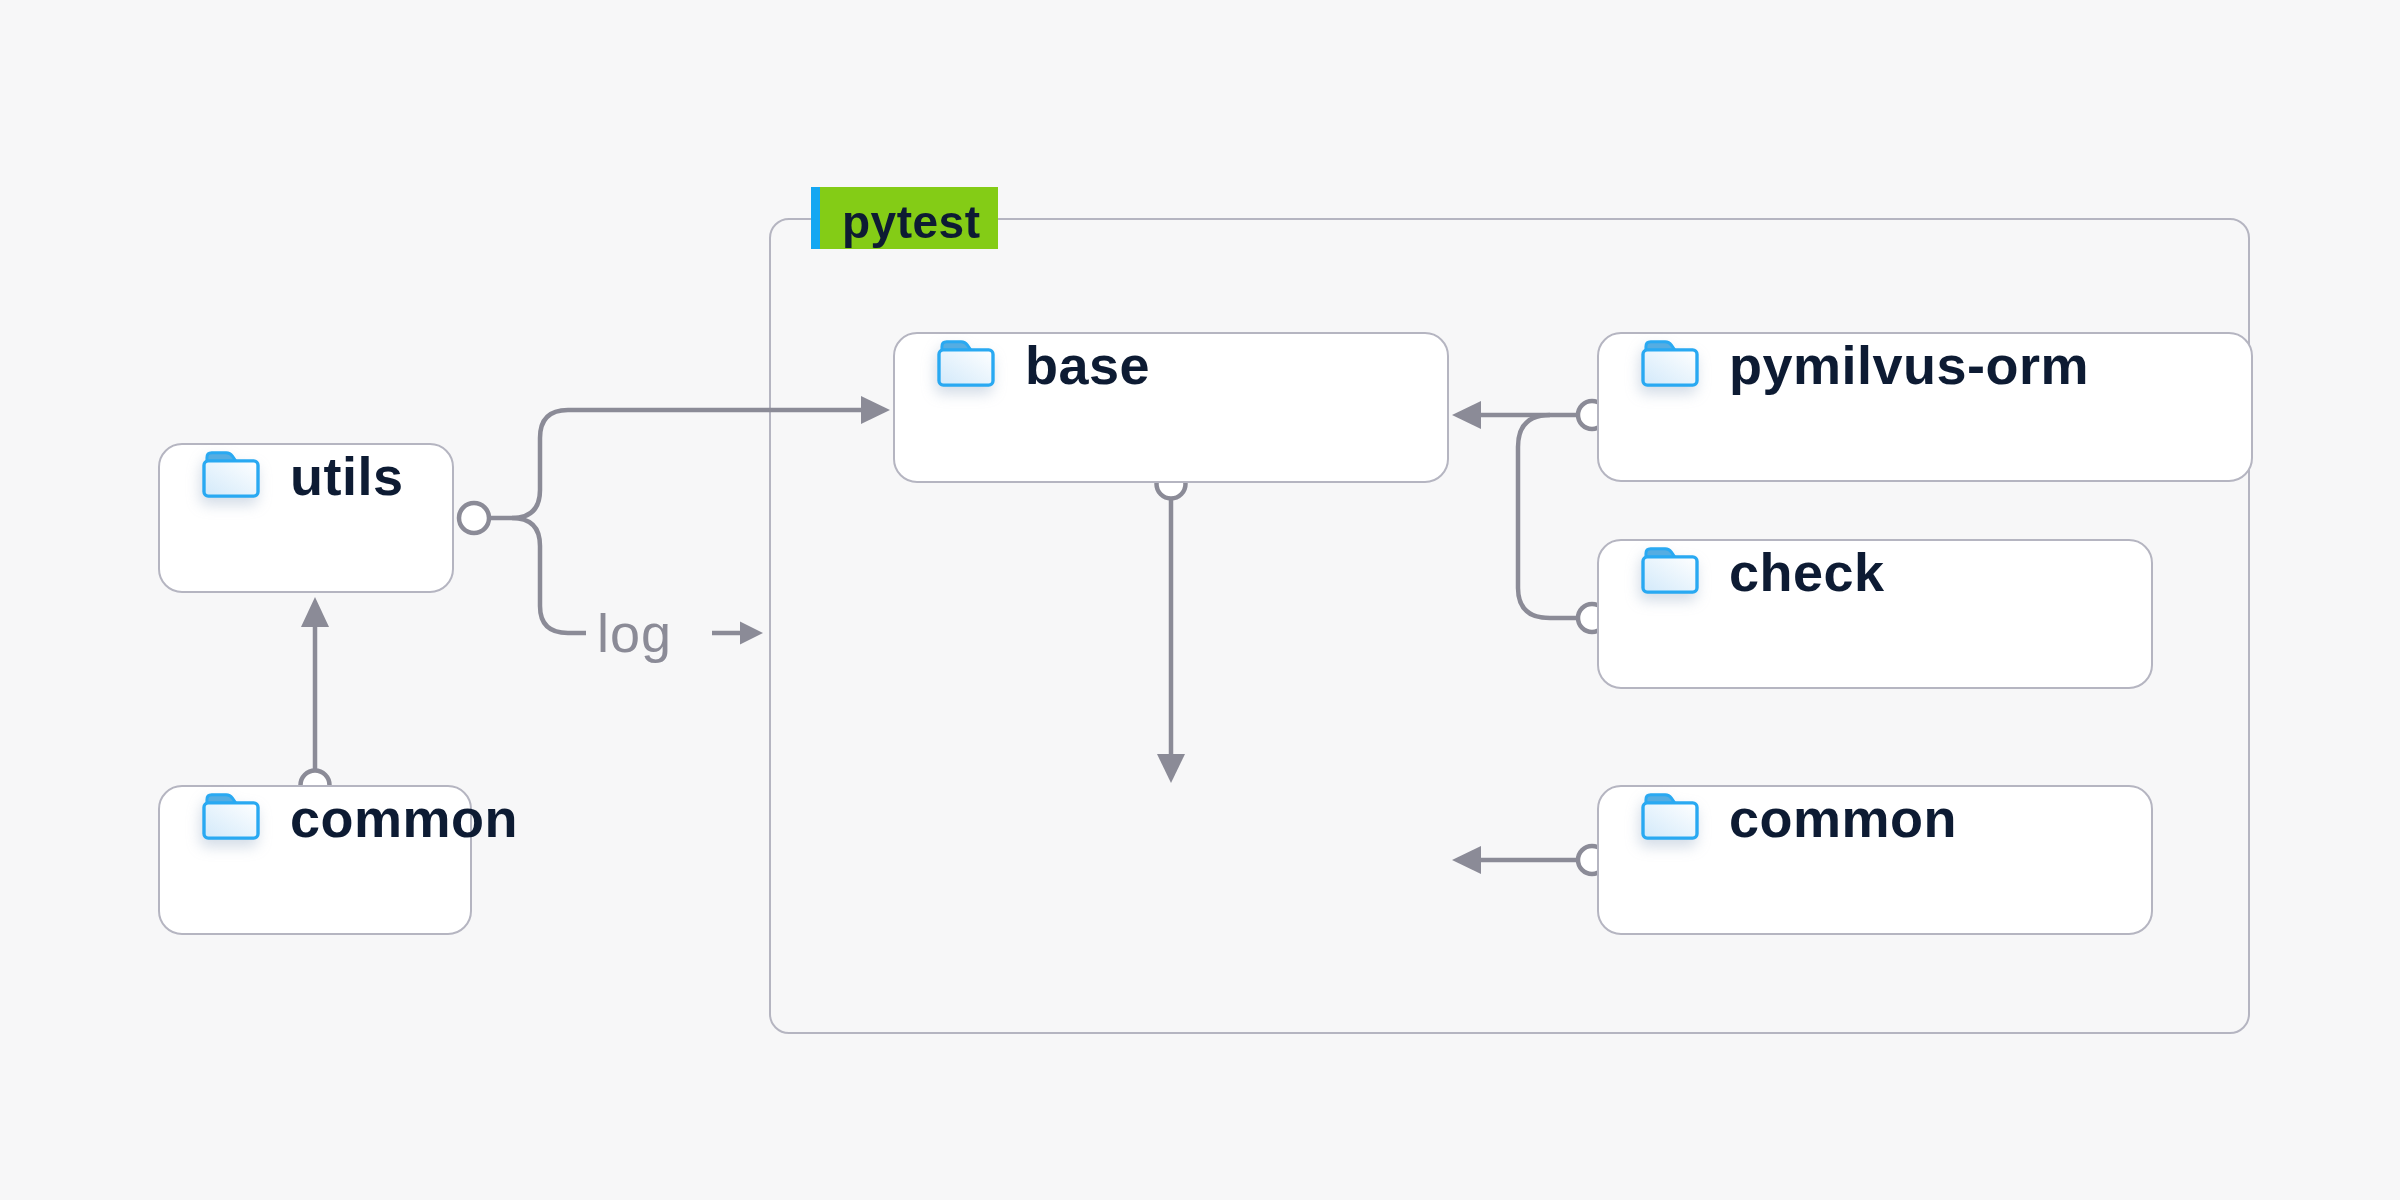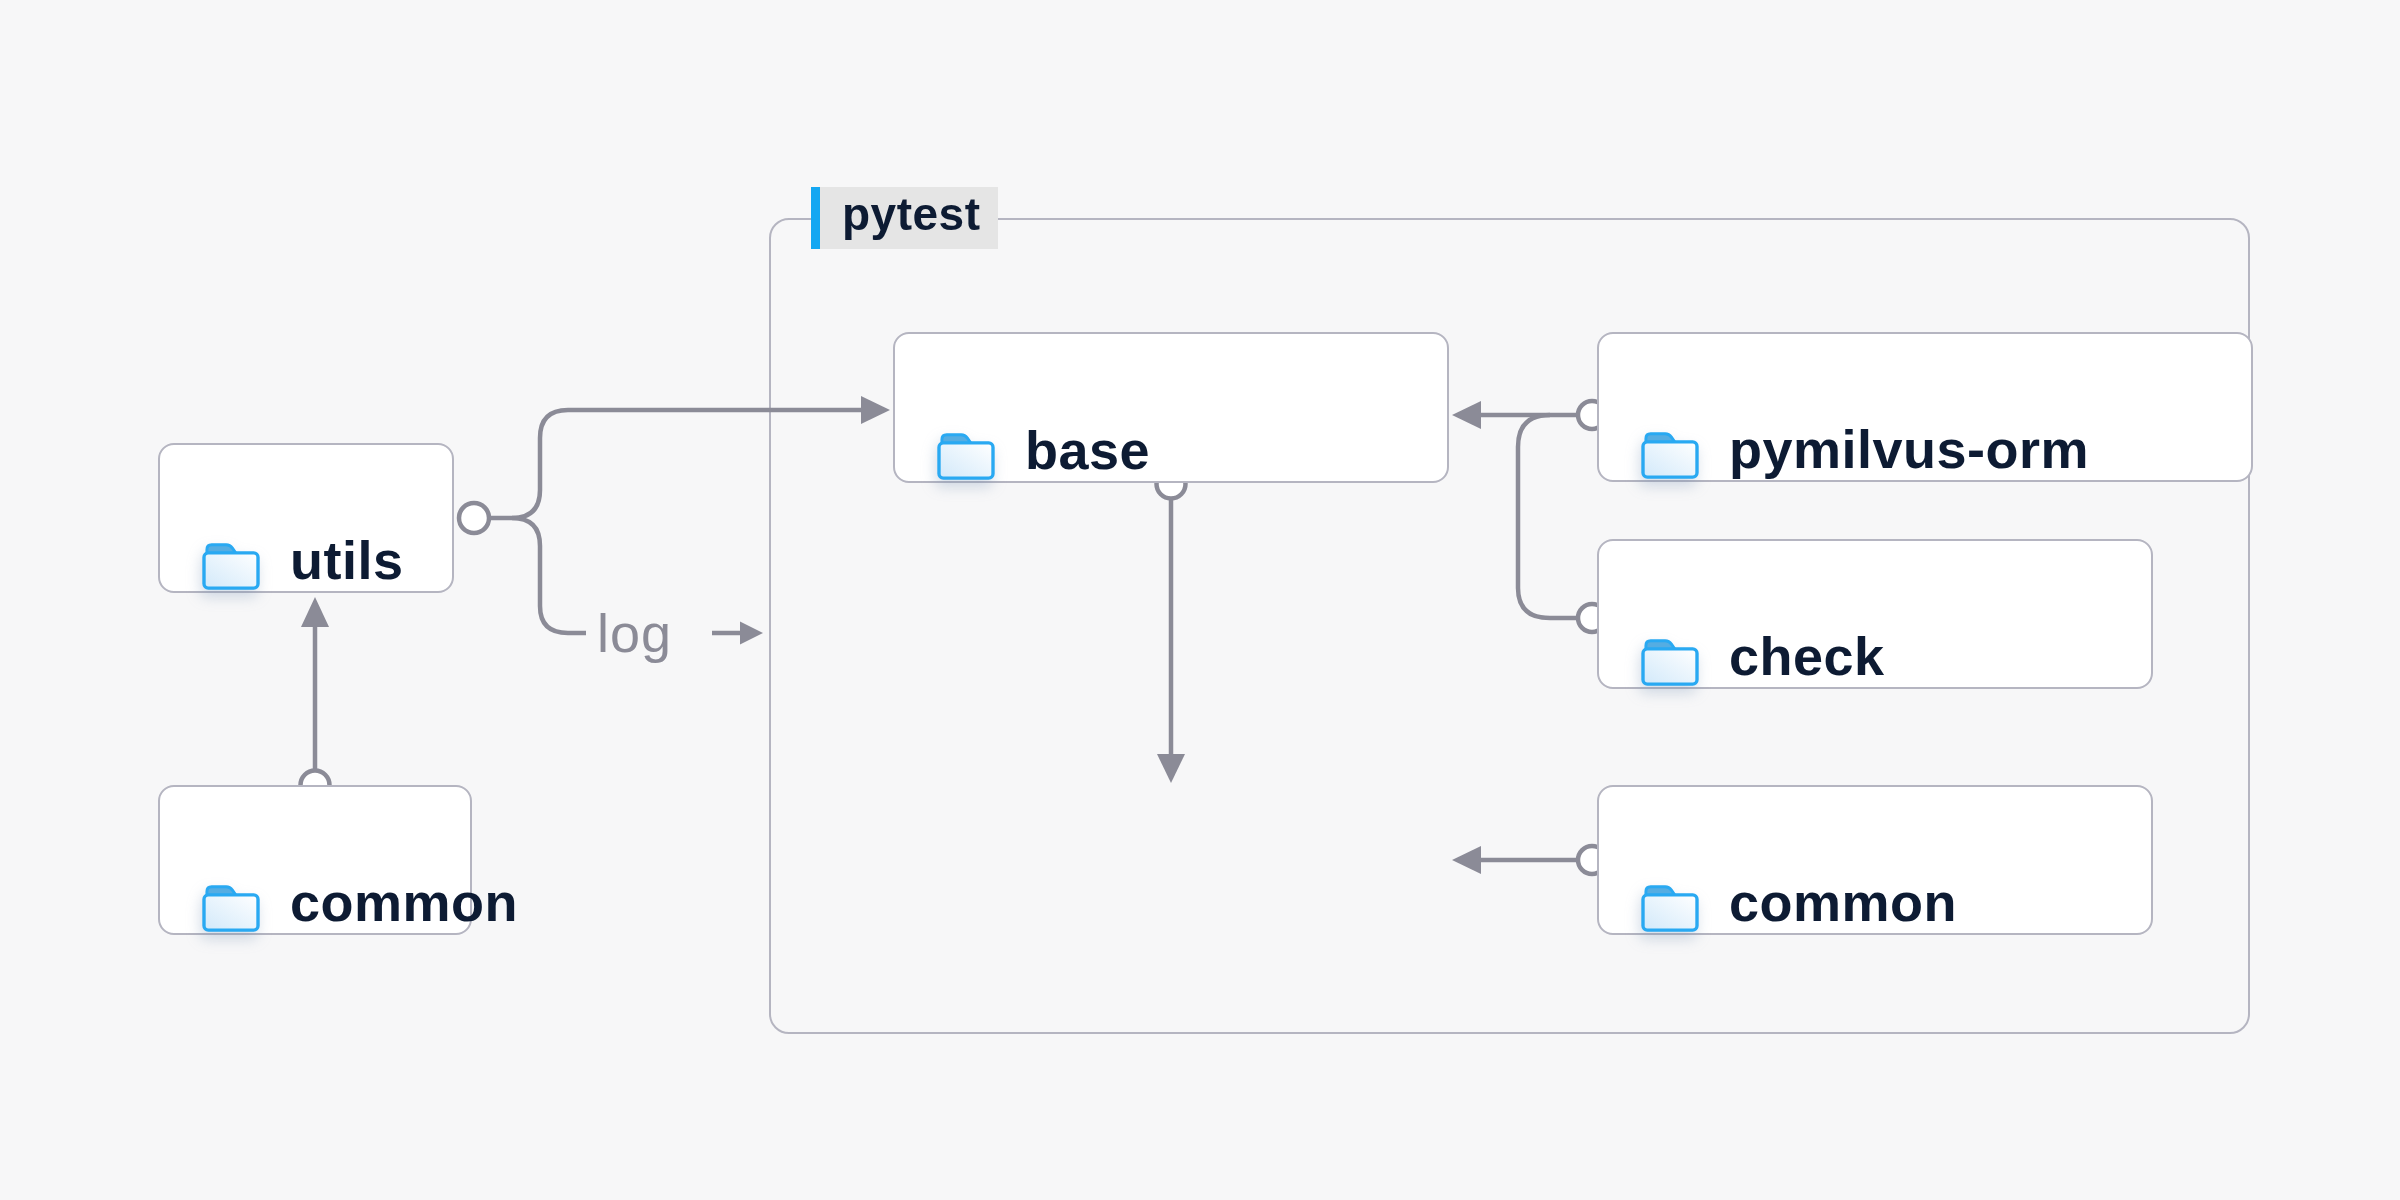--- a/index.html
+++ b/index.html
@@ -15,23 +15,23 @@
   }
   .edges-svg{
     position:absolute;left:0;top:0;
     width:2400px;height:1200px;
     pointer-events:none;
   }
   .node{
     position:absolute;
     background:#ffffff;
     border:2.5px solid #b5b5c1;
-    border-radius:16px;
+    border-radius:24px;
     display:flex;
-    align-items:flex-end;
+    align-items:flex-start;
     padding-left:40px;
     box-sizing:border-box;
     gap:28px;
   }
   .node-label{
     font-size:54px;
     font-weight:700;
     color:#0d1b33;
     letter-spacing:0.5px;
     white-space:nowrap;
@@ -44,23 +44,23 @@
     position:absolute;
     border:2.5px solid #b5b5c1;
     border-radius:20px;
     background:transparent;
   }
   .group-label{
     position:absolute;
     left:40px;
     top:-33px;
     display:inline-flex;
-    align-items:flex-start;
+    align-items:flex-end;
     gap:22px;
-    background:#e5e5e5;
+    background:#84cc16;
     padding:0 18px 0 0;
   }
   .group-accent-bar{
     width:9px;
     height:62px;
     background:#14a7f2;
   }
   .group-title{
     font-size:46px;
     font-weight:700;

